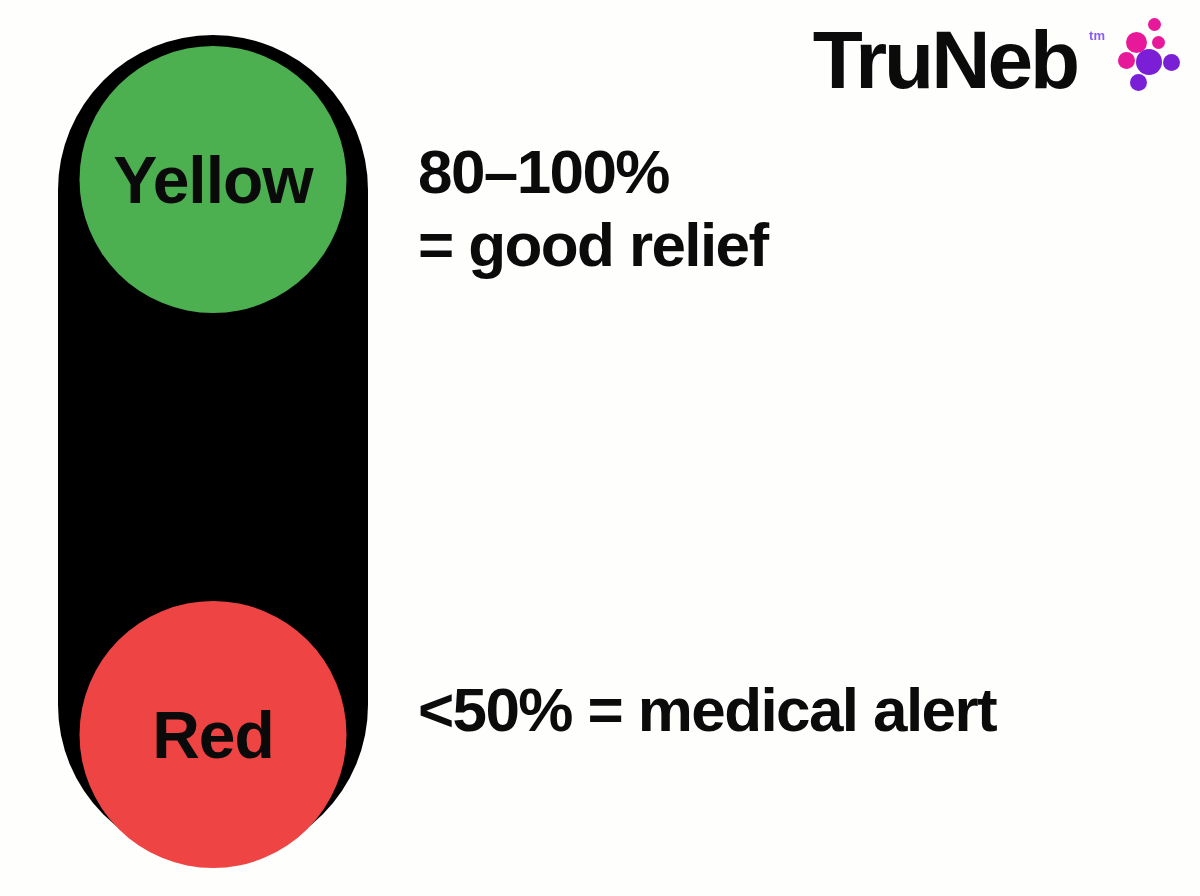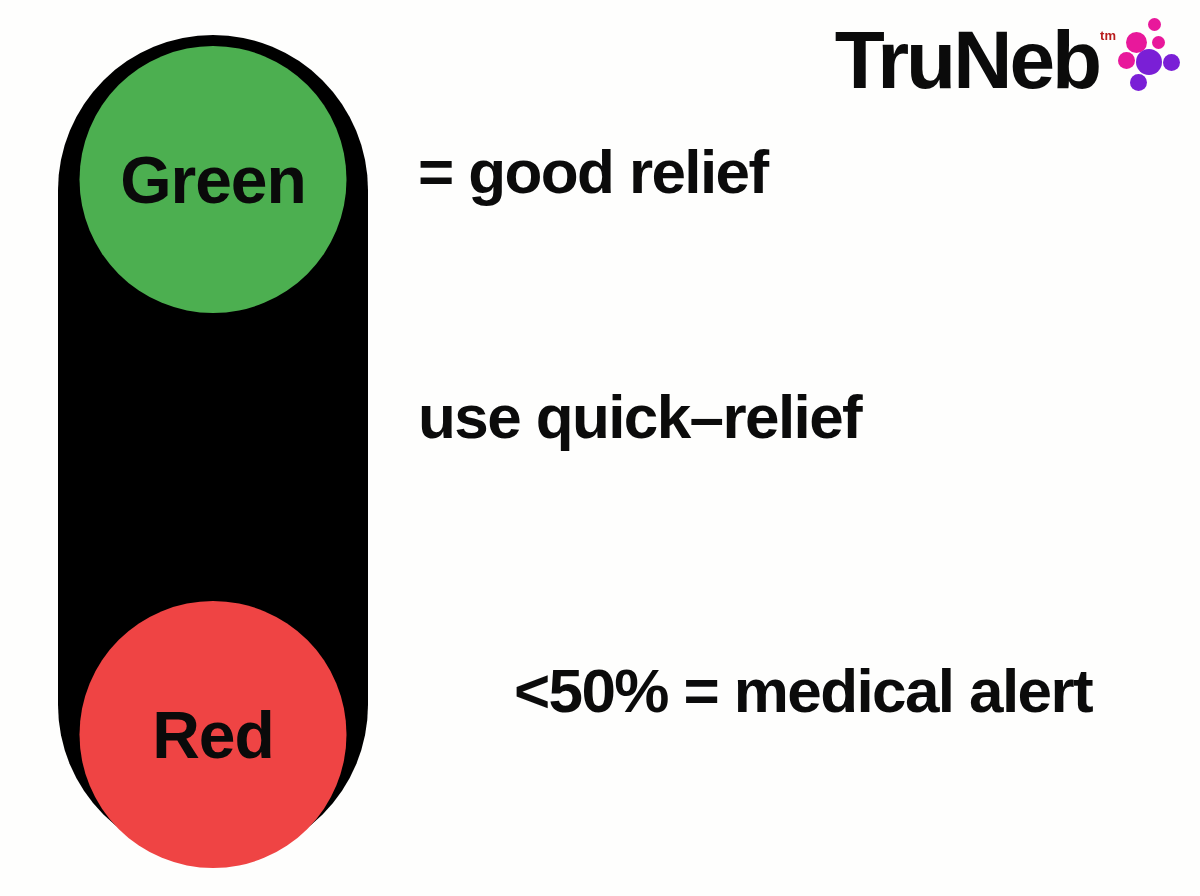--- a/index.html
+++ b/index.html
@@ -23,35 +23,36 @@
   }
 
   
   .brand-logo {
     position: absolute;
     top: 22px;
     right: 18px;
     display: flex;
     align-items: flex-start;
     height: 90px;
+    gap: 11px;
   }
   .brand-wordmark {
     font-family: "Liberation Sans", sans-serif;
     font-size: 82px;
     font-weight: bold;
     line-height: 0.92;
     letter-spacing: -3px;
     color: #0b0b0b;
     white-space: nowrap;
   }
   .brand-tm {
     font-family: "Liberation Sans", sans-serif;
     font-size: 13px;
     font-weight: bold;
-    color: #b91c1c;
+    color: #8b5cf6;
     margin-top: 6px;
     margin-left: 1px;
     letter-spacing: 0px;
     text-align: right;
   }
   .brand-dots {
     position: relative;
     width: 64px;
     height: 72px;
     margin-left: 2px;
@@ -106,21 +107,21 @@
     width: 770px;
     height: 896px;
   }
   .legend-entry {
     position: absolute;
     left: 0;
     width: 770px;
   }
   .legend-entry.green-entry  { top: 135px; }
   .legend-entry.yellow-entry { top: 380px; }
-  .legend-entry.red-entry    { top: 654px; text-align: center; }
+  .legend-entry.red-entry    { top: 673px; }
 
   .legend-line {
     font-family: "Liberation Sans", sans-serif;
     font-size: 62px;
     font-weight: bold;
     color: #0b0b0b;
     line-height: 1.18;
     letter-spacing: -1.6px;
     white-space: nowrap;
   }
@@ -140,38 +141,38 @@
         <span class="dot" style="background: rgb(232, 24, 155); left: 0px; top: 36px; width: 17px; height: 17px;"></span>
         <span class="dot" style="background: rgb(122, 31, 214); left: 18px; top: 33px; width: 26px; height: 26px;"></span>
         <span class="dot" style="background: rgb(122, 31, 214); left: 45px; top: 38px; width: 17px; height: 17px;"></span>
         <span class="dot" style="background: rgb(122, 31, 214); left: 12px; top: 58px; width: 17px; height: 17px;"></span>
       </span>
   </div>
 
   <div class="signal-housing" style="background: rgb(0, 0, 0);">
 
     <div class="signal-lamp green" id="lamp-green" style="background: rgb(76, 175, 80);">
-      <span class="lamp-label">Green</span>
+      <span class="lamp-label">Yellow</span>
     </div>
 
 
     <div class="signal-lamp red" id="lamp-red" style="background: #ef4444;">
       <span class="lamp-label">Red</span>
     </div>
 
   </div>
 
   <div class="legend-column">
 
     <div class="legend-entry green-entry">
+      <div class="legend-line">80–100%</div>
       <div class="legend-line">= good relief</div>
     </div>
 
     <div class="legend-entry yellow-entry">
-      <div class="legend-line">use quick–relief</div>
     </div>
 
     <div class="legend-entry red-entry">
       <div class="legend-line">&lt;50% = medical alert</div>
     </div>
 
   </div>
 
 </div>
 

